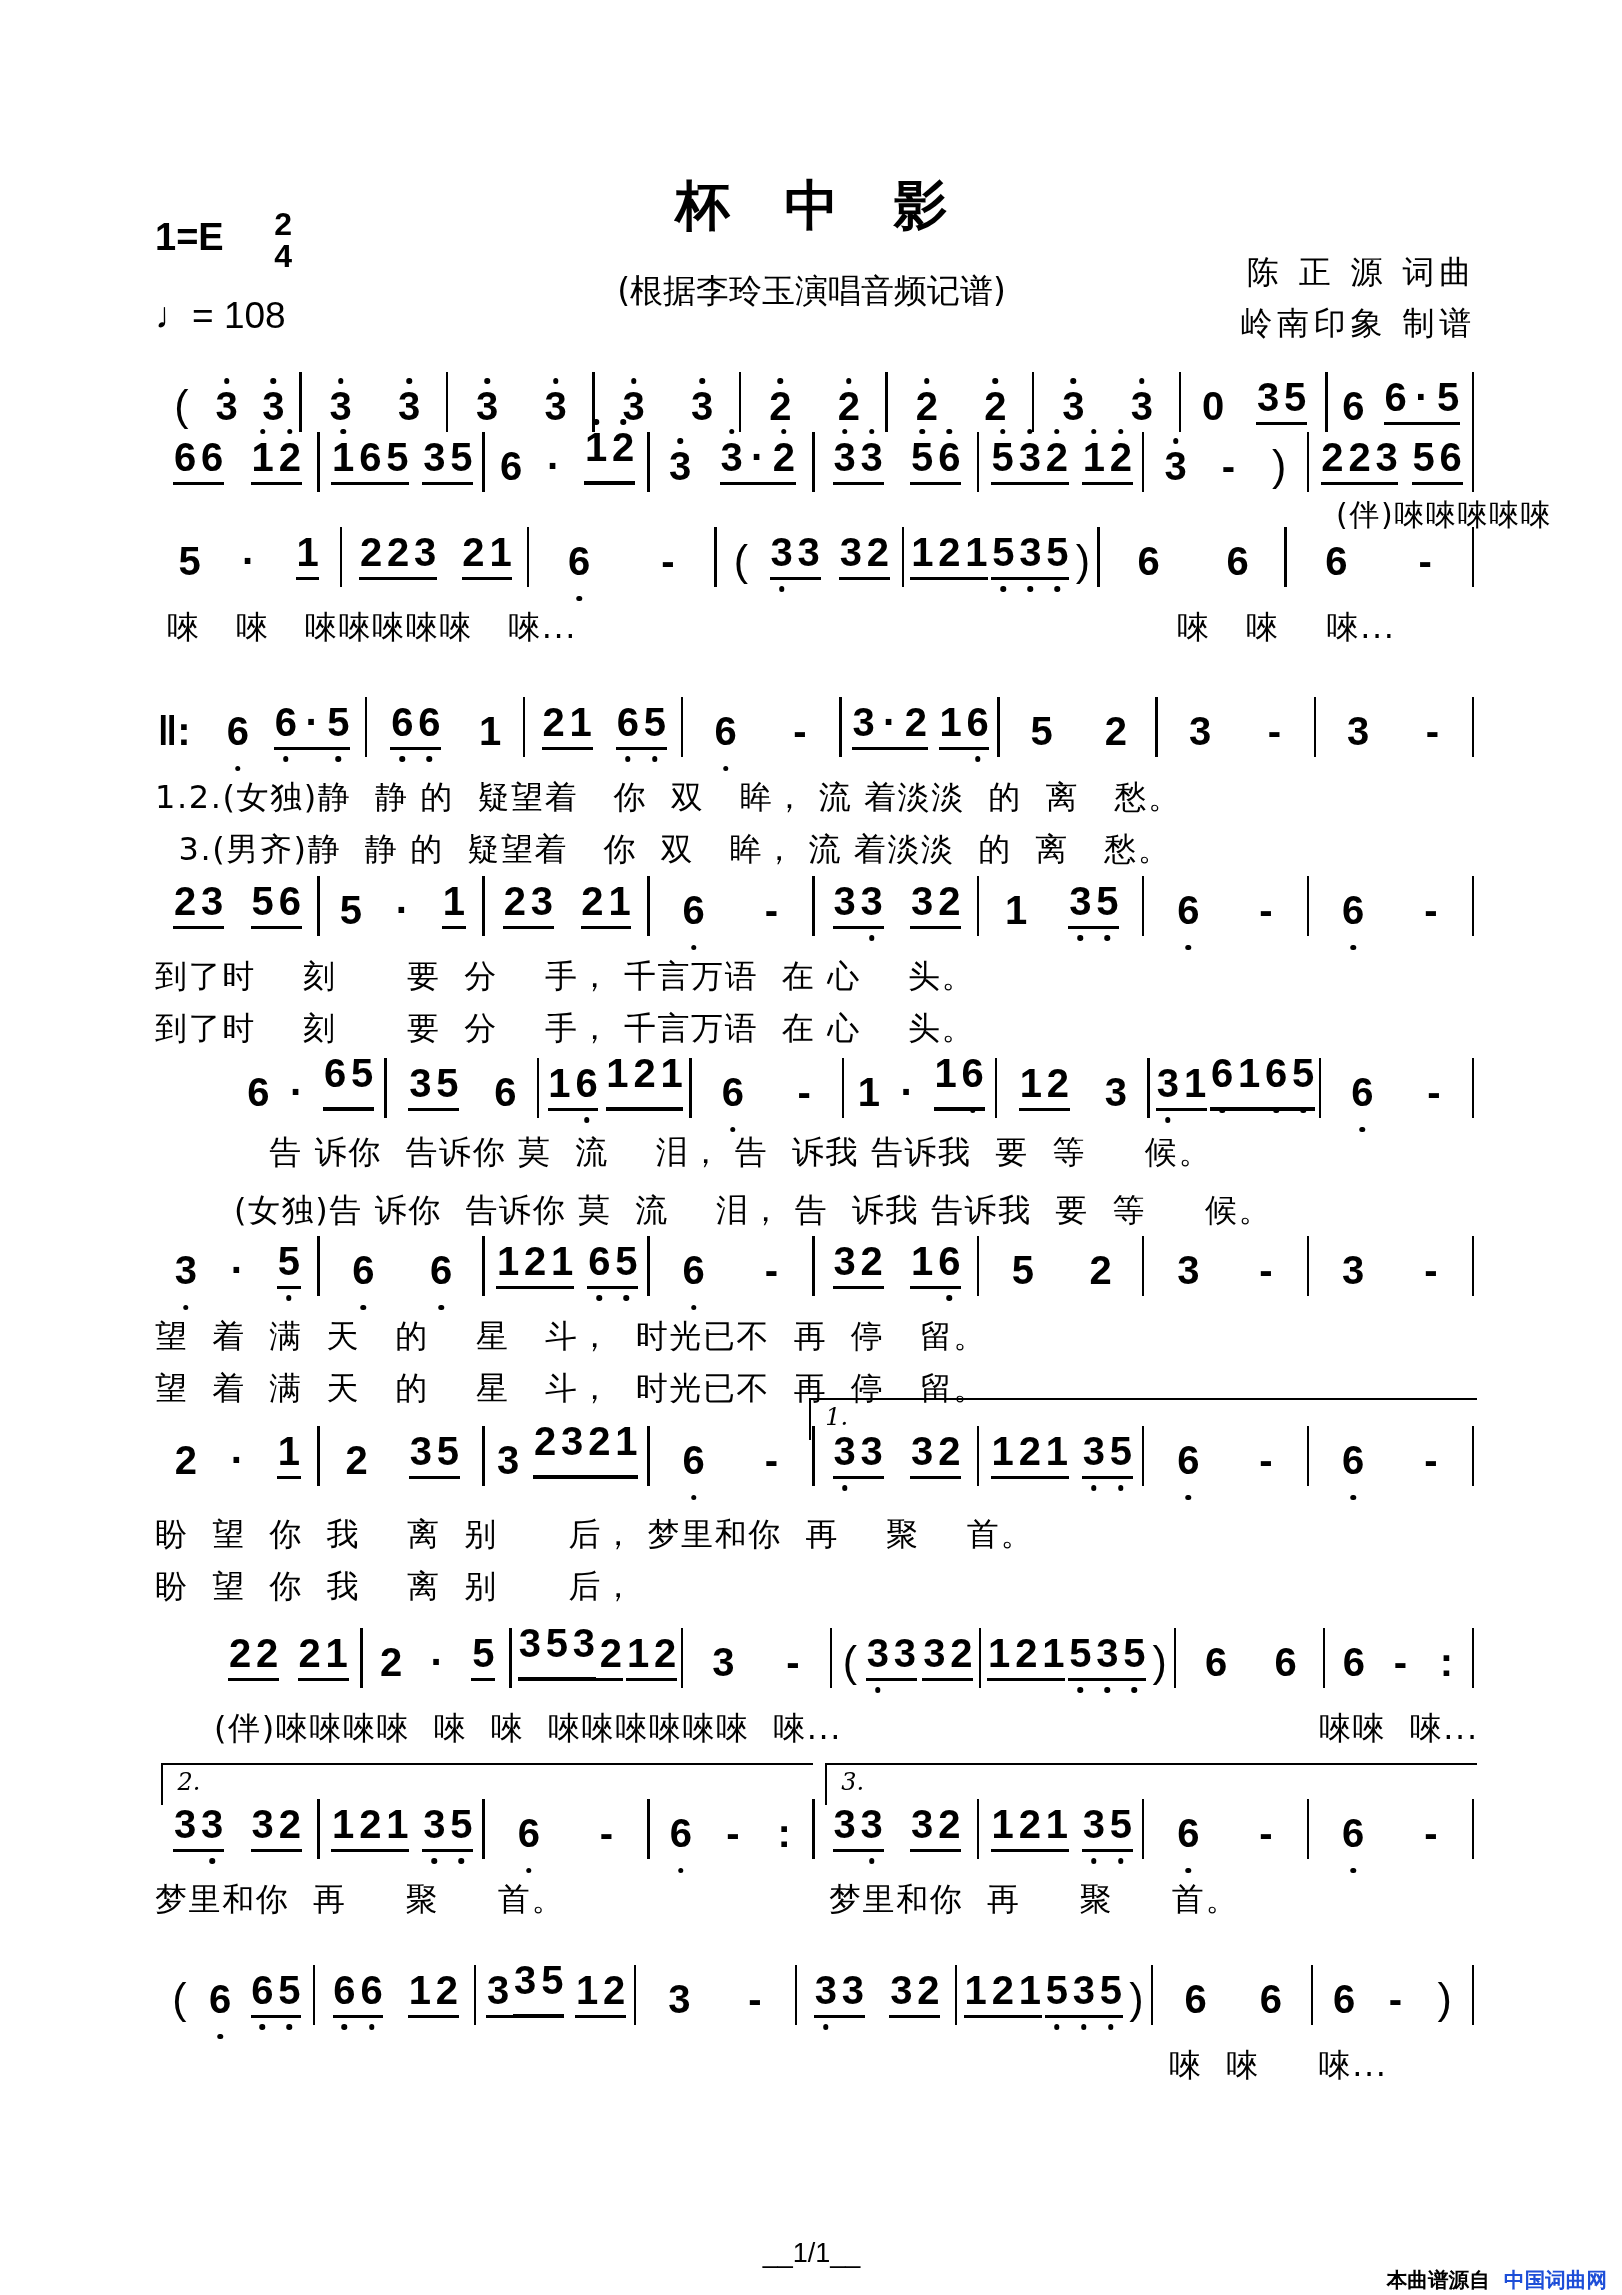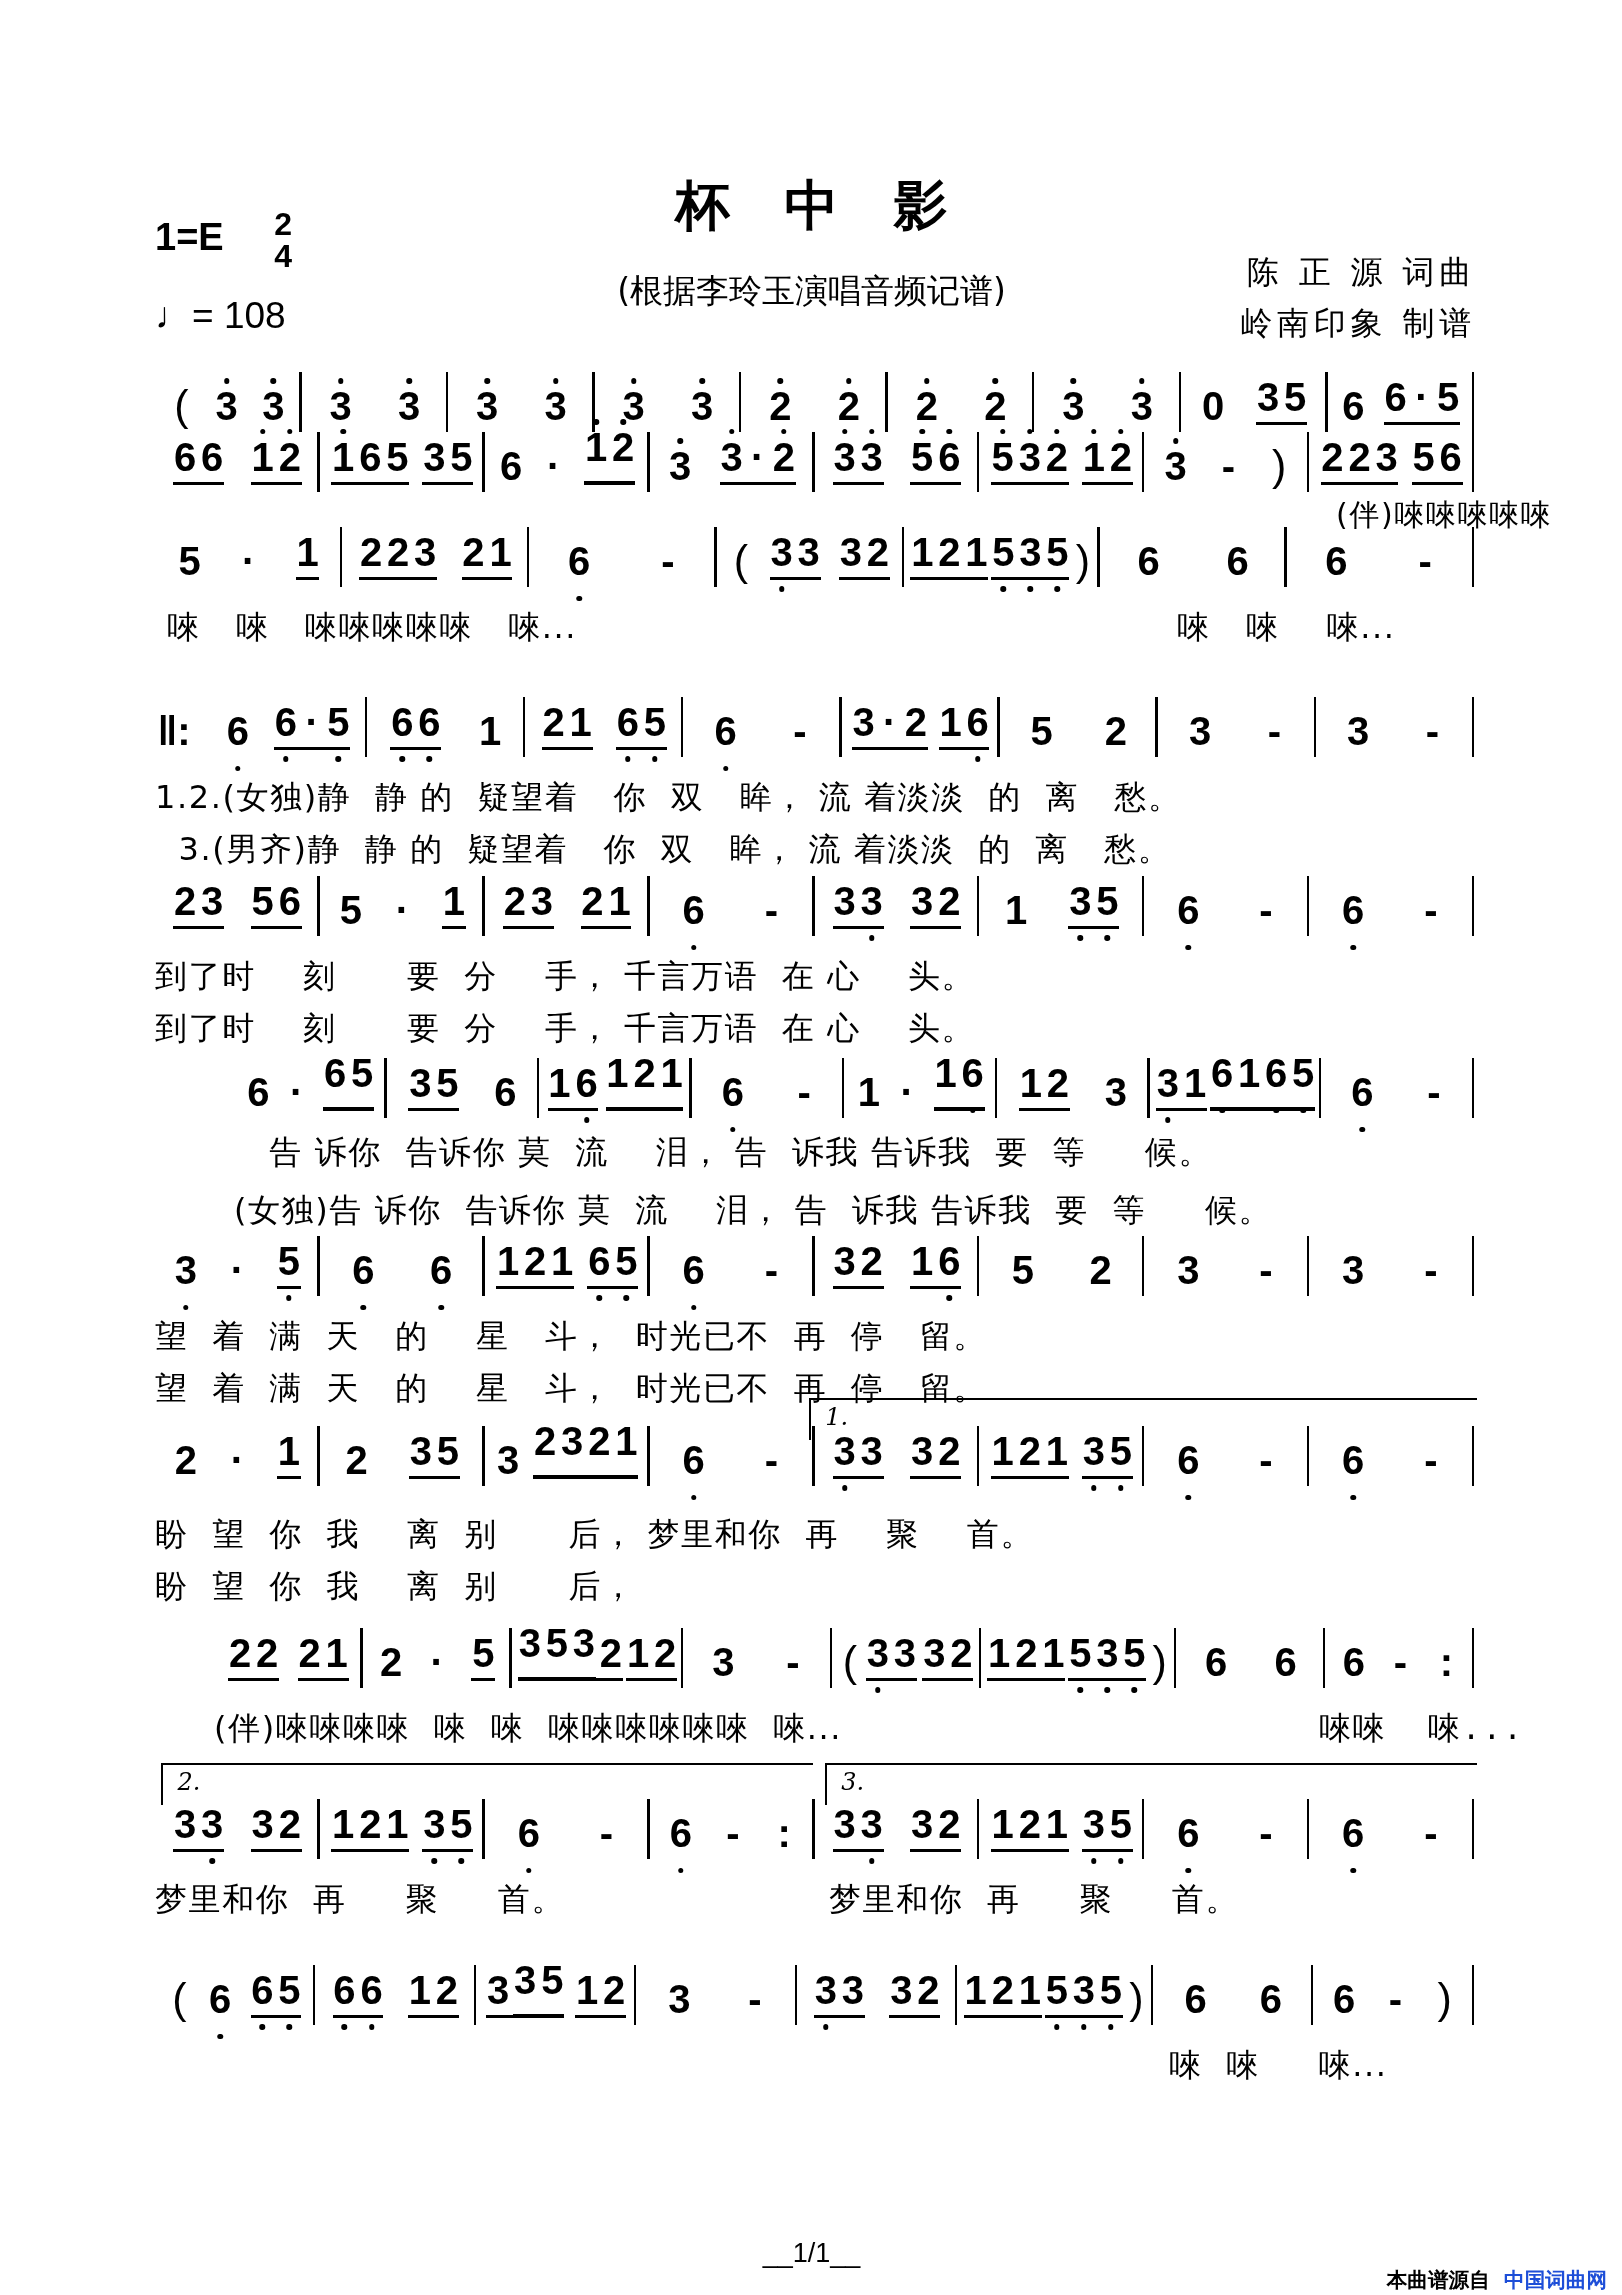--- a/index.html
+++ b/index.html
@@ -768,21 +768,21 @@
           <span class="bl right"></span>
         </div>
         <div class="bar">
           <span class="note">6</span>
           <span class="note">-</span>
           <span class="note">:</span>
           <span class="bl right"></span>
         </div>
       </div>
       <div class="lyric" style="left: 0px; top: 79px;">(伴)唻唻唻唻  唻  唻  唻唻唻唻唻唻  唻...</div>
-      <div class="lyric" style="left: 1105px; top: 79px; font-family: Liberation Mono, monospace;">唻唻  唻...</div>
+      <div class="lyric" style="left: 1105px; top: 79px;">唻唻  唻...</div>
     </div>
     <div class="row" style="top: 1799px;">
       <div class="mrow">
         <div class="bar">
           <span class="grp">
             <span class="note">3</span>
             <span class="note">3<span class="lo"></span></span>
             <span class="ul1"></span>
           </span>
           <span class="grp">

